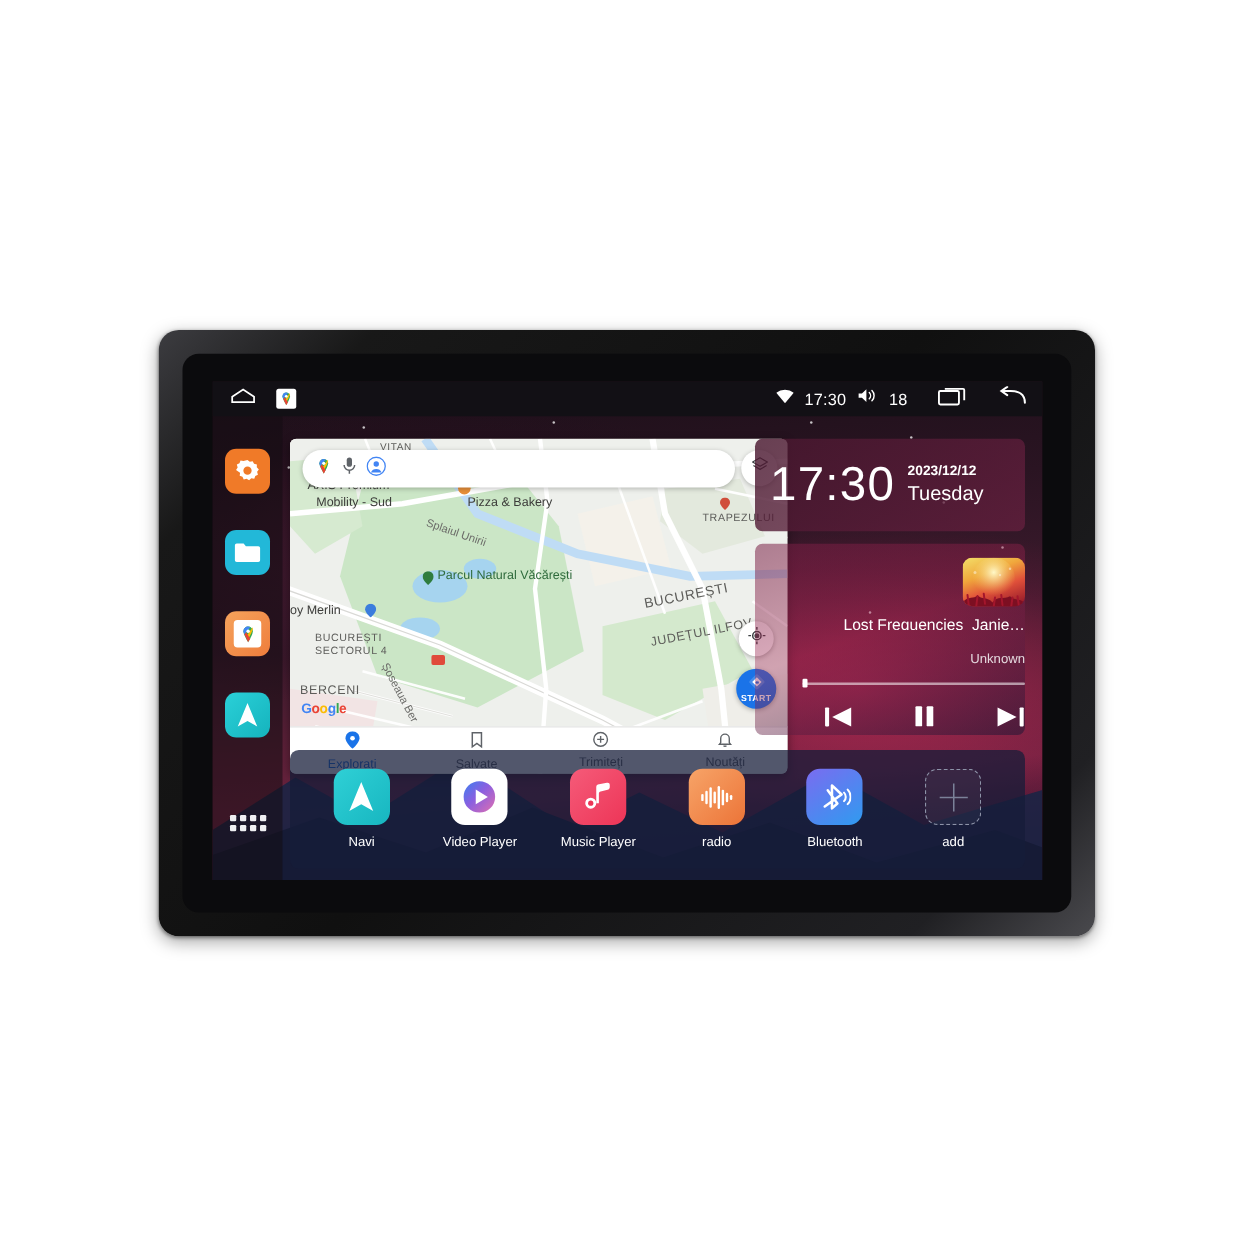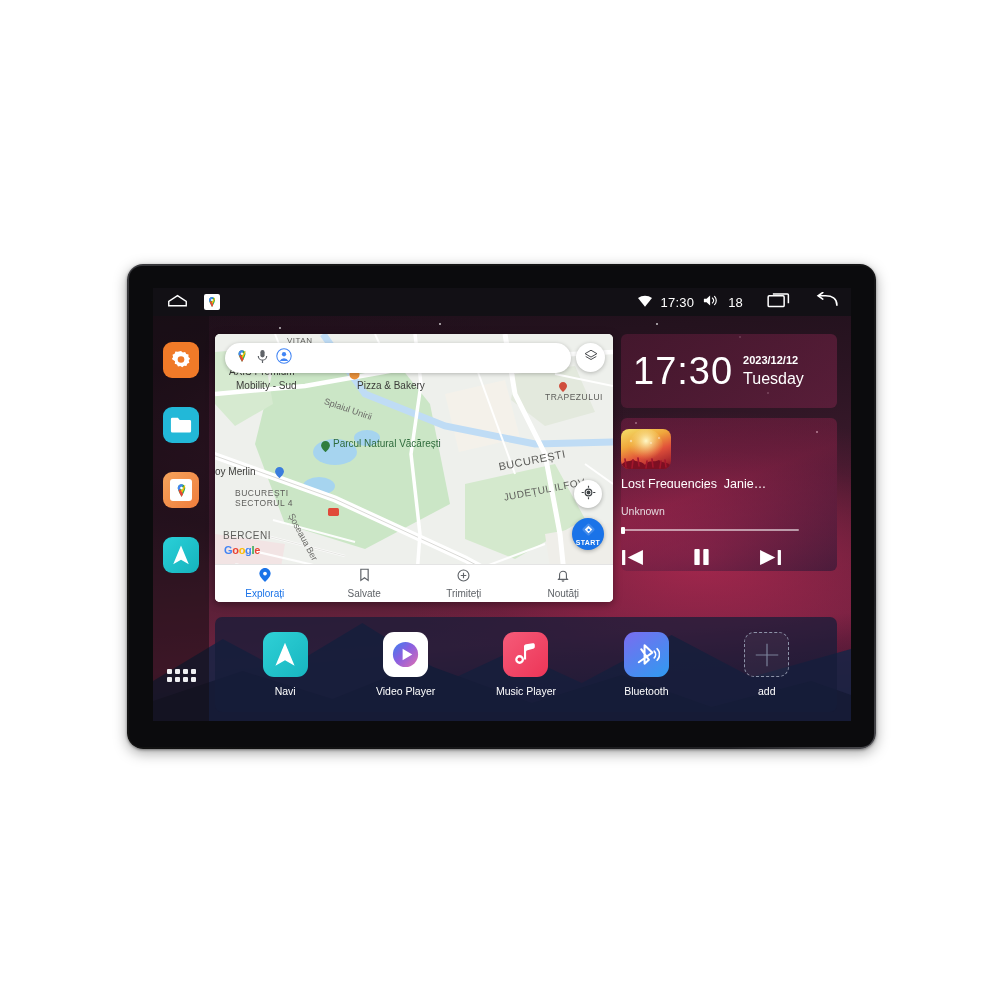--- a/index.html
+++ b/index.html
@@ -12,21 +12,21 @@
 
   
   #stage { position: relative; width: 1000px; height: 1000px; background: #fff; }
 
   #device {
     position: absolute; left: 127px; top: 264px;
     width: 749px; height: 485px;
     border-radius: 16px;
     background: linear-gradient(135deg,#3c3c40 0%,#181818 14%,#101010 50%,#202023 88%,#4a4a4e 100%);
     box-shadow: 0 4px 14px rgba(0,0,0,.35), 0 1px 3px rgba(0,0,0,.4);
-    padding: 2px;
+    padding: 19px;
   }
   #device-inner {
     width: 100%; height: 100%;
     border-radius: 13px;
     background: #0b0b0d;
     padding: 22px 23px 26px 24px;
     overflow: hidden;
   }
 
   
@@ -151,21 +151,21 @@
   }
   .clock-time { color:#fff; font-size:38px; font-weight:300; letter-spacing:1px; line-height:1; font-family:"Liberation Sans",sans-serif; }
   .clock-right { margin-left:10px; color:#fff; }
   .clock-date { font-size:11px; line-height:1.35;font-weight:bold; }
   .clock-day  { font-size:16px; line-height:1.35; }
 
   .music-widget {
     position:absolute; right:14px; top:130px; width:216px; height:153px;
     border-radius:6px; z-index:20;
     background: linear-gradient(160deg, rgba(120,30,68,.55), rgba(160,36,80,.38) 45%, rgba(30,22,52,.55));
-    display:flex; flex-direction:column; align-items:flex-start; padding-top:11px;
+    display:flex; flex-direction:column; align-items:flex-end; padding-top:11px;
   }
   .album-art { width:50px; height:50px; border-radius:8px; overflow:hidden; }
   .album-art svg{ display:block; }
   .song-title { color:#fff; font-size:12.5px; margin-top:8px; max-width:200px; overflow:hidden; white-space:nowrap; text-overflow:ellipsis; }
   .song-artist{ color:#e4d8de; font-size:10.5px; margin-top:17px; }
   .prog-wrap { width:178px; height:9px; margin-top:10px; display:flex; align-items:center; }
   .prog-track{ width:100%; height:2px; background:rgba(255,255,255,.55); position:relative; border-radius:2px;}
   .prog-knob { position:absolute; left:0; top:-2.5px; width:4px; height:7px; background:#fff; border-radius:1px;}
   .mp-controls { display:flex; align-items:center; gap:48px; margin-top:13px; }
   .mp-btn { cursor:pointer; }
@@ -598,20 +598,35 @@
             <span class="dock-icon" style="background:linear-gradient(135deg,#f55b79,#ed3557)">
               <svg width="25" height="26" viewBox="0 0 24 26" fill="#fff">
                 <path d="M10.5 17.5 a4.4 4.4 0 1 1-4.4-4.4 a4.4 4.4 0 0 1 4.4 4.4z"></path>
                 <path d="M10.5 17.5 V4.5 c0-1.4 1-2 2.2-2.2 L19 1.2 c1.4-.3 2.3.4 2.3 1.7 v1.9 c0 1-.6 1.7-1.7 2 L14 8.2 c-.9.2-1.4.7-1.4 1.7 V17.5z"></path>
                 <circle cx="6.1" cy="17.5" r="2.1" fill="#ed3557"></circle>
               </svg>
             </span>
             <span class="dock-label">Music Player</span>
           </div>
 
+          <div class="dock-app">
+            <span class="dock-icon" style="background:linear-gradient(135deg,#f7a468,#ec7438)">
+              <svg width="27" height="22" viewBox="0 0 28 22" fill="#fff">
+                <rect x="1" y="8" width="2" height="6" rx="1"></rect>
+                <rect x="4.4" y="5.5" width="2" height="11" rx="1"></rect>
+                <rect x="7.8" y="2.5" width="2" height="17" rx="1"></rect>
+                <rect x="11.2" y="6" width="2" height="10" rx="1"></rect>
+                <rect x="14.6" y="1.5" width="2" height="19" rx="1"></rect>
+                <rect x="18" y="4.5" width="2" height="13" rx="1"></rect>
+                <rect x="21.4" y="7" width="2" height="8" rx="1"></rect>
+                <rect x="24.8" y="9" width="2" height="4" rx="1"></rect>
+              </svg>
+            </span>
+            <span class="dock-label">radio</span>
+          </div>
 
           <div class="dock-app">
             <span class="dock-icon" style="background:linear-gradient(145deg,#7a6cf0,#2f9bf0)">
               <svg width="27" height="27" viewBox="0 0 28 28" fill="none" stroke="#fff" stroke-width="2.1" stroke-linejoin="round" stroke-linecap="round">
                 <path d="M8.5 8.5 L16.5 19.5 L12 23.5 V4.5 L20 12 L6 22"></path>
                 <path d="M22 10.5 a5 5 0 0 1 0 7" stroke-width="1.7"></path>
                 <path d="M25 8 a8.5 8.5 0 0 1 0 12" stroke-width="1.7"></path>
               </svg>
             </span>
             <span class="dock-label">Bluetooth</span>

